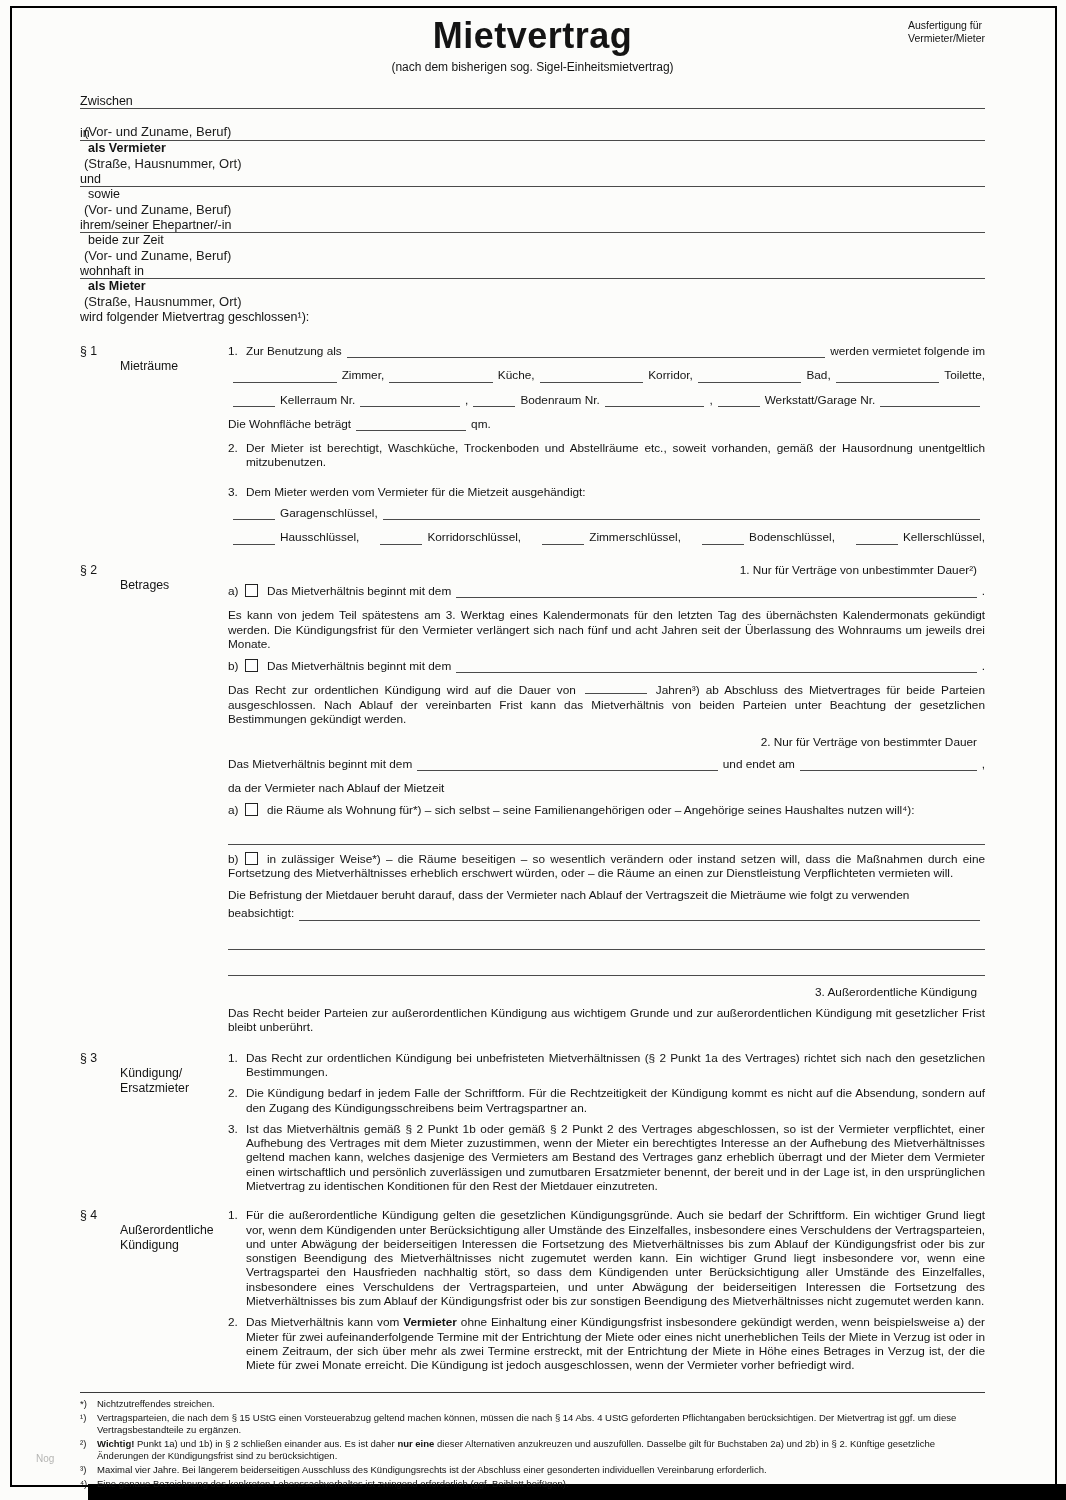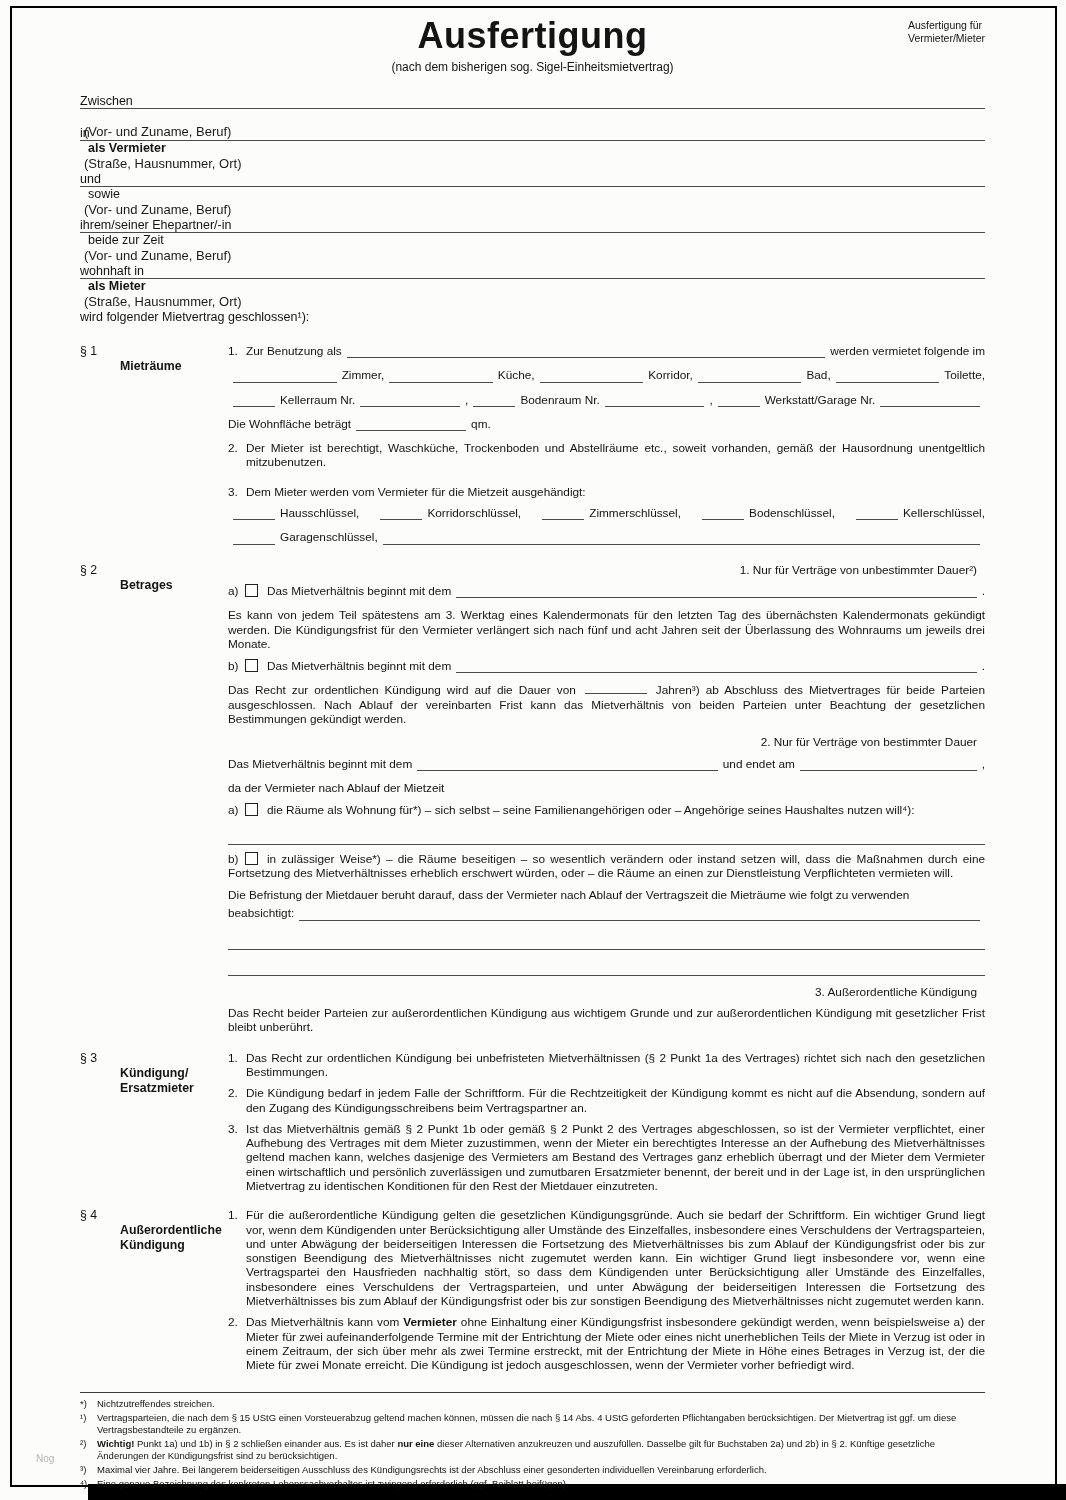--- a/index.html
+++ b/index.html
@@ -23,21 +23,21 @@
   .plabel { white-space: nowrap; padding-right: 6px; }
   .pline { flex: 1; border-bottom: 1px solid #4a4a4a; position: relative; height: 15px; }
   .pcap { position: absolute; left: 4px; top: 16px; font-size: 13px; color: #1c1c1c; white-space: nowrap; }
   .pcap.center { left: 0; right: 0; text-align: center; }
   .pright { white-space: nowrap; padding-left: 8px; }
   .closing { font-size: 12.5px; margin: 0 0 20px; }
 
   
   .sec { display: grid; grid-template-columns: 148px 1fr; font-size: 11.8px; line-height: 14.3px; margin-bottom: 8px; }
   .gut { font-size: 12.3px; line-height: 15px; }
-  .gname { font-weight: bold; padding-left: 40px; }
+  .gname { font-weight: normal; padding-left: 40px; }
   .row { display: flex; align-items: flex-end; margin-bottom: 10px; }
   .row > span { white-space: nowrap; }
   .row .no { flex: 0 0 18px; }
   .bl { border-bottom: 1px solid #4a4a4a; height: 13px; margin: 0 5px; }
   .grow { flex: 1; }
   .grow2 { flex: 1.7; }
   .w42 { flex: 0 0 42px; }
   .w110 { flex: 0 0 110px; }
   .caprow { margin-bottom: 16px; }
   .keys { justify-content: space-between; }
@@ -69,21 +69,21 @@
   <div class="bottombar"></div>
   <div class="watermark">Nog</div>
 
   <div class="inner">
 
     <div class="header">
       <div class="copy">
         <div>Ausfertigung für</div>
         <div>Vermieter/Mieter</div>
       </div>
-      <div class="title">Ausfertigung</div>
+      <div class="title">Mietvertrag</div>
       <div class="subtitle">(nach dem bisherigen sog. Sigel-Einheitsmietvertrag)</div>
     </div>
 
     <div>
       <div class="prow">
         <span class="plabel">Zwischen</span>
         <span class="pline">
           <span class="pcap">(Vor- und Zuname, Beruf)</span>
         </span>
       </div>
@@ -161,46 +161,46 @@
           <span>qm.</span>
         </div>
         <div class="hang">
           <span class="no">2.</span>
           <p class="just">Der Mieter ist berechtigt, Waschküche, Trockenboden und Abstellräume etc., soweit vorhanden, gemäß der Hausordnung unentgeltlich mitzubenutzen.</p>
         </div>
         <div class="hang">
           <span class="no">3.</span>
           <p>Dem Mieter werden vom Vermieter für die Mietzeit ausgehändigt:</p>
         </div>
-        <div class="row keys">
-          <span class="pair">
-              <span class="bl w42"></span>
-              <span>Hausschlüssel,</span>
-            </span>
-          <span class="pair">
-              <span class="bl w42"></span>
-              <span>Korridorschlüssel,</span>
-            </span>
-          <span class="pair">
-              <span class="bl w42"></span>
-              <span>Zimmerschlüssel,</span>
-            </span>
-          <span class="pair">
-              <span class="bl w42"></span>
-              <span>Bodenschlüssel,</span>
-            </span>
-          <span class="pair">
-              <span class="bl w42"></span>
-              <span>Kellerschlüssel,</span>
-            </span>
-        </div>
         <div class="row">
           <span class="bl w42"></span>
           <span>Garagenschlüssel,</span>
           <span class="bl grow"></span>
+        </div>
+        <div class="row keys">
+          <span class="pair">
+              <span class="bl w42"></span>
+              <span>Hausschlüssel,</span>
+            </span>
+          <span class="pair">
+              <span class="bl w42"></span>
+              <span>Korridorschlüssel,</span>
+            </span>
+          <span class="pair">
+              <span class="bl w42"></span>
+              <span>Zimmerschlüssel,</span>
+            </span>
+          <span class="pair">
+              <span class="bl w42"></span>
+              <span>Bodenschlüssel,</span>
+            </span>
+          <span class="pair">
+              <span class="bl w42"></span>
+              <span>Kellerschlüssel,</span>
+            </span>
         </div>
       </div>
     </div>
 
     <div class="sec">
       <div class="gut">
         <div>§ 2</div>
         <div class="gname">Betrages</div>
       </div>
       <div class="cnt">

